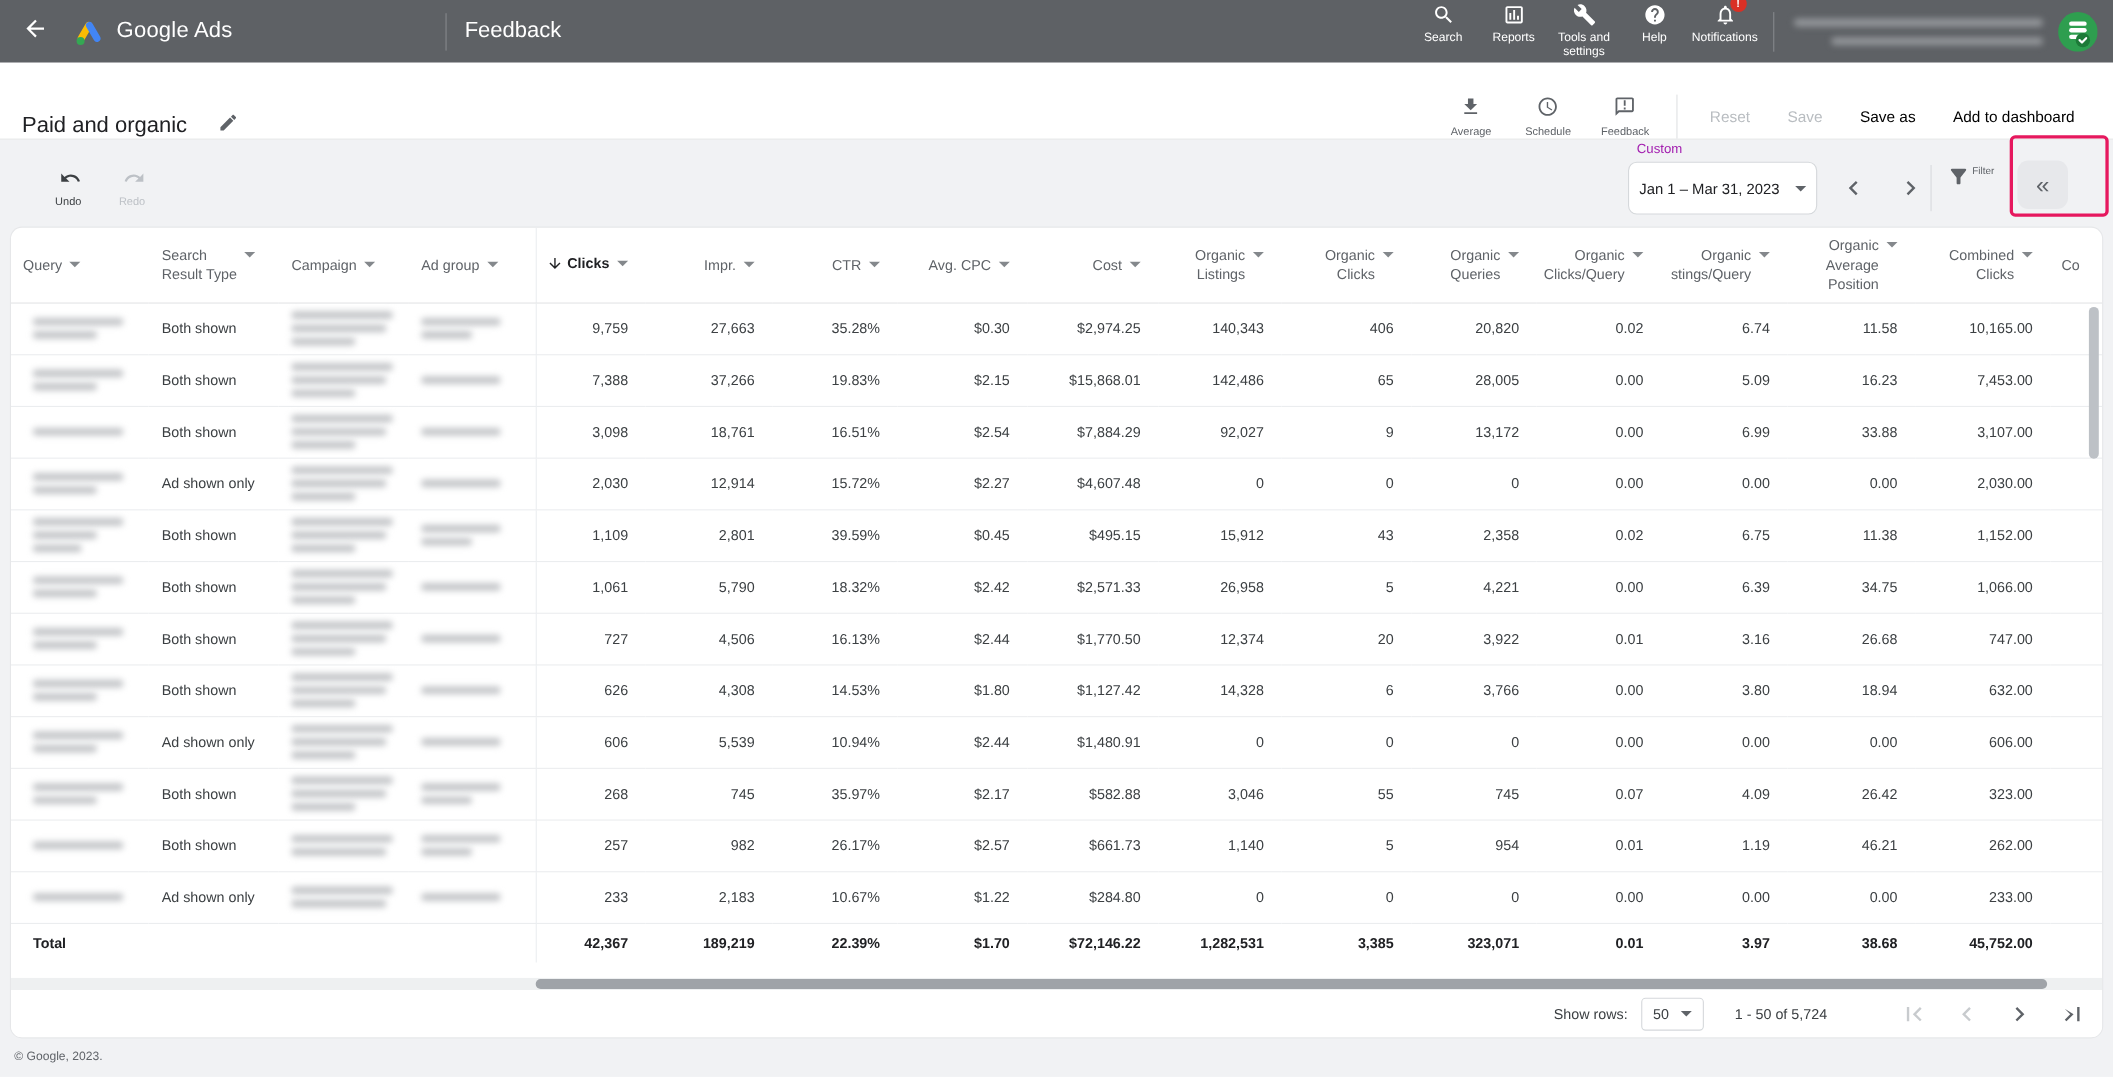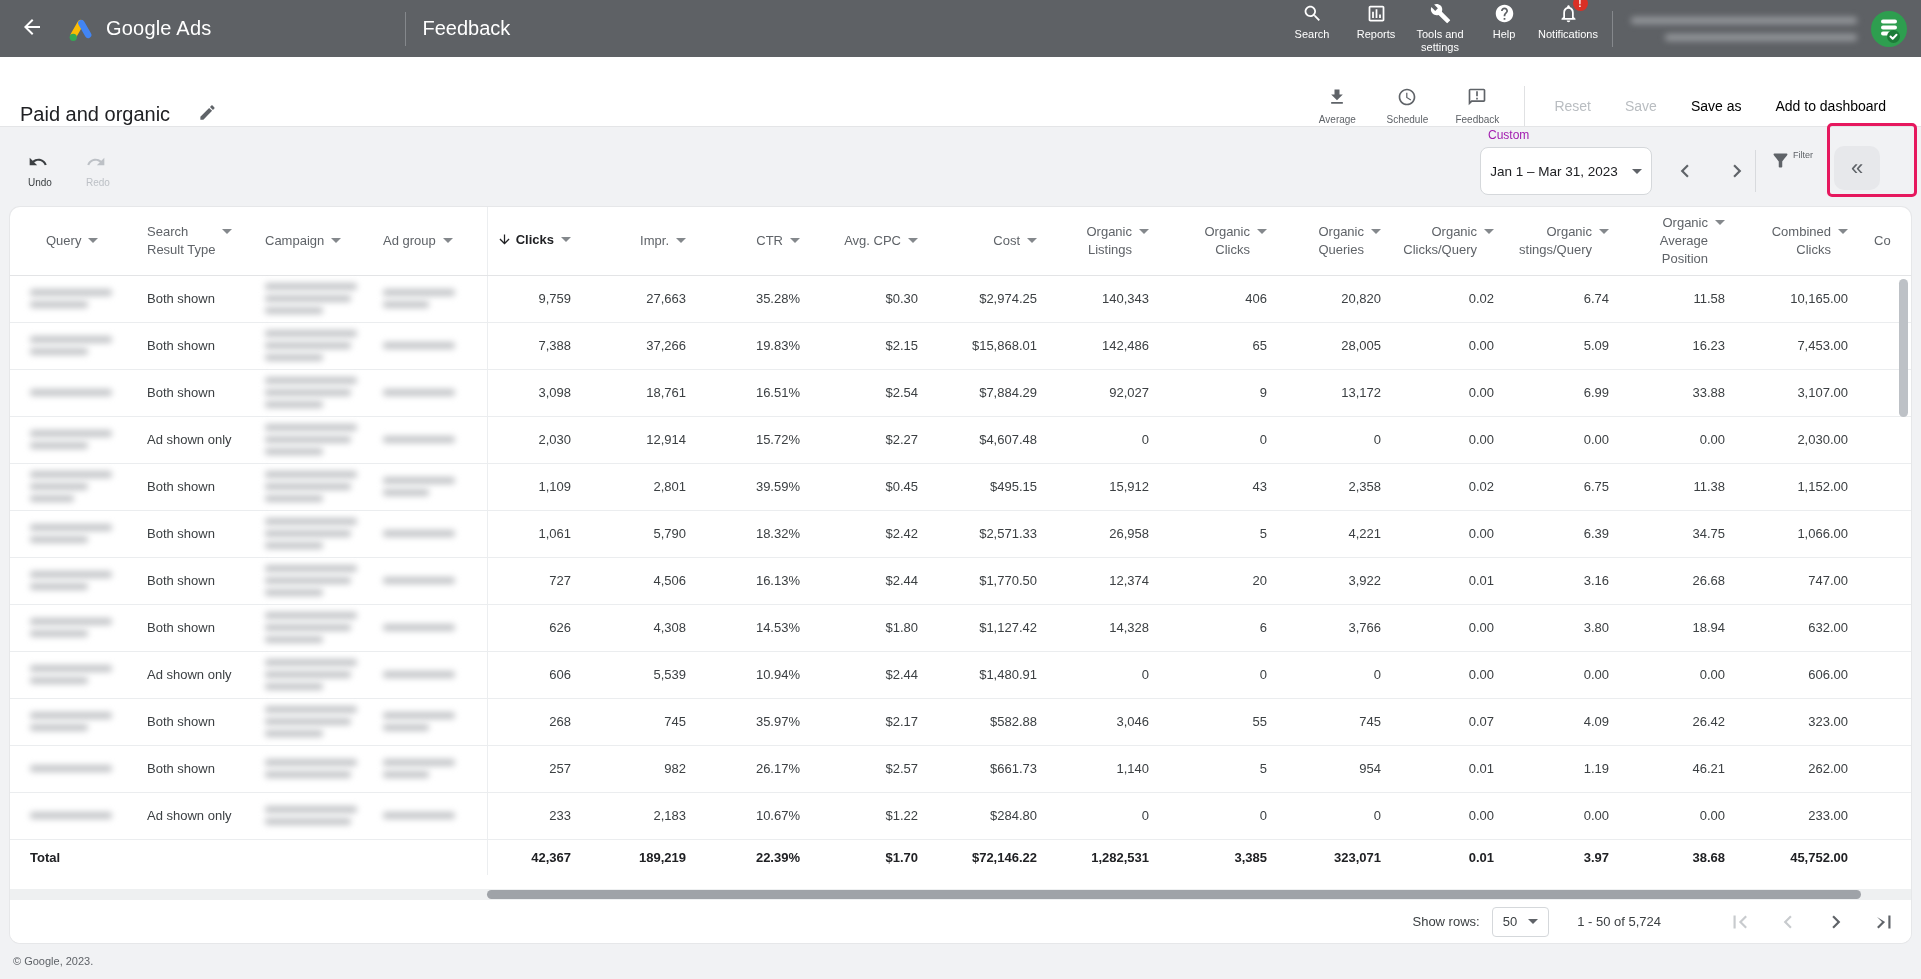--- a/index.html
+++ b/index.html
@@ -35,21 +35,21 @@
   .edit-btn svg{width:19px;height:19px}
   .sub-right{margin-left:auto;display:flex;align-items:center;padding-right:18px}
   .tool{width:70px;display:flex;flex-direction:column;align-items:center;gap:5px;color:#5f6368;font-size:10px;cursor:pointer}
   .tool svg{width:20px;height:20px}
   .sub-divider{width:1px;height:40px;background:#e0e1e3;margin:0 12px}
   .action-link{font-size:14px;margin:0 17px;color:#000000;cursor:pointer;white-space:nowrap}
   .action-link.disabled{color:#b9bdc1;cursor:default}
 
   
   .undo-redo{position:absolute;top:152px;left:28px;display:flex;gap:12px}
-  .ur-item{width:46px;display:flex;flex-direction:column;align-items:flex-start;gap:3px;font-size:10px;color:#3c4043;cursor:pointer}
+  .ur-item{width:46px;display:flex;flex-direction:column;align-items:flex-end;gap:3px;font-size:10px;color:#3c4043;cursor:pointer}
   .ur-item svg{width:20px;height:20px}
   .ur-item.disabled{color:#bdc1c6}
   .custom-label{position:absolute;top:128px;left:1488px;font-size:12px;color:#a21caf}
   .date-box{position:absolute;top:147px;left:1480px;width:172px;height:48px;background:#fff;border:1px solid #d5d8db;border-radius:8px;display:flex;align-items:center;justify-content:center;gap:14px;font-size:13.5px;color:#202124;cursor:pointer}
   .caret{width:0;height:0;border-left:5px solid transparent;border-right:5px solid transparent;border-top:5px solid #5f6368;display:inline-block}
   .range-nav{position:absolute;top:158px;left:1672px;display:flex;gap:26px;color:#5f6368}
   .range-nav .rn-btn{width:26px;height:26px;cursor:pointer}
   .range-nav svg{width:26px;height:26px}
   .tb2-divider{position:absolute;top:150px;left:1755px;width:1px;height:42px;background:#d8dadd}
   .filter-btn{position:absolute;top:150px;left:1770px;width:40px;display:flex;flex-direction:row;align-items:flex-start;gap:2px;color:#5f6368;font-size:9px;cursor:pointer}
@@ -275,21 +275,21 @@
         <col style="width: 118px;">
         <col style="width: 114px;">
         <col style="width: 113px;">
         <col style="width: 115px;">
         <col style="width: 116px;">
         <col style="width: 123px;">
         <col style="width: 48px;">
       </colgroup>
     <thead>
         <tr id="headrow">
-          <th class="left" style="padding-left: 36px;">
+          <th class="left" style="padding-left: 11px;">
             <div class="thwrap">
               <span class="hl">Query</span>
               <span class="caret"></span>
             </div>
           </th>
           <th class="left" style="padding-left: 12px;">
             <div class="thwrap">
               <span class="hl">Search
 Result Type</span>
               <span class="caret"></span>

